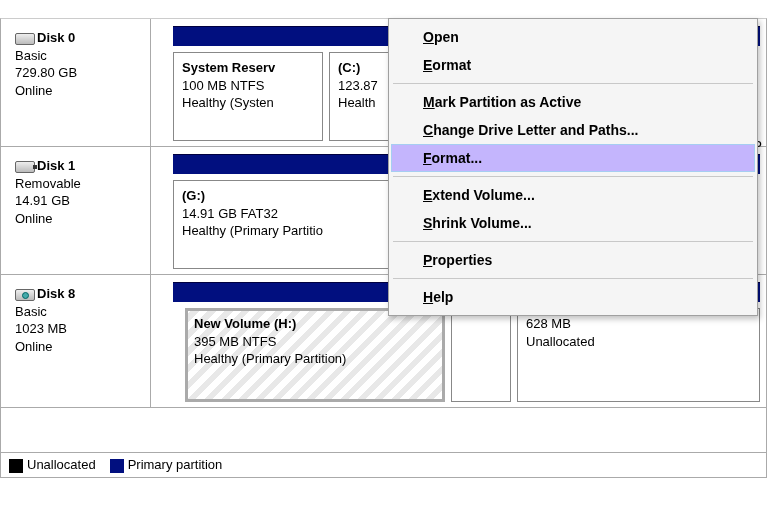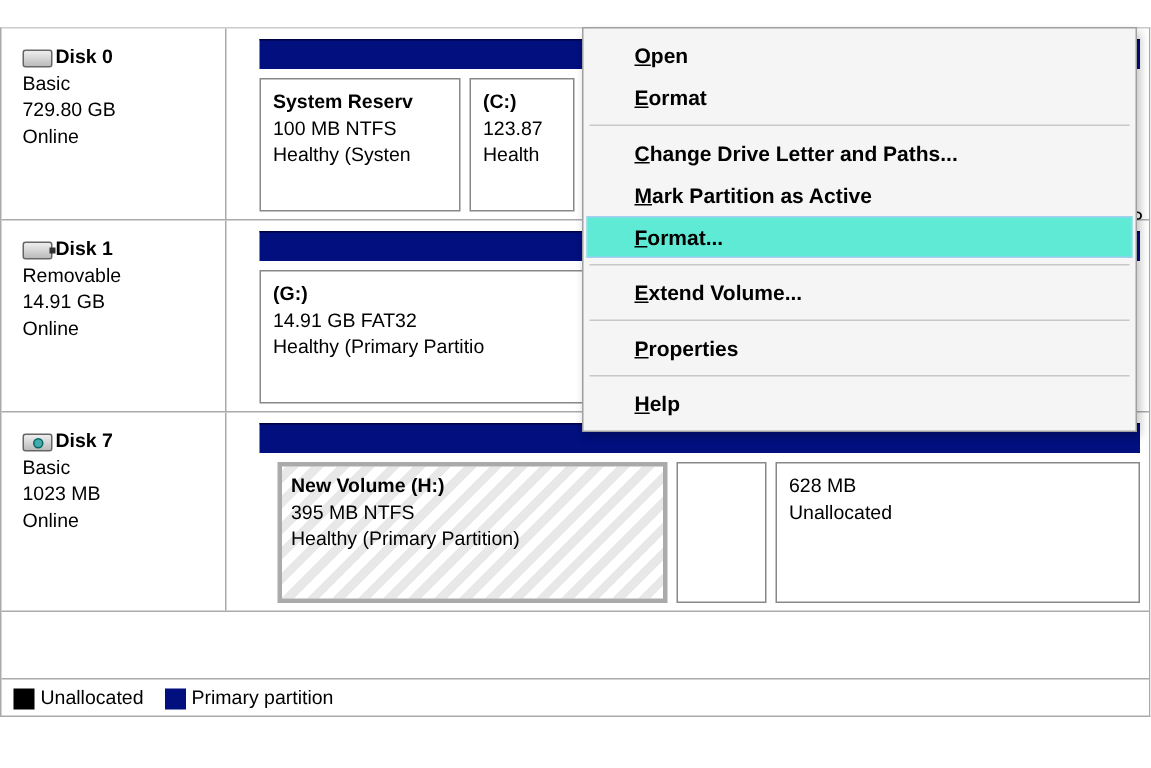--- a/index.html
+++ b/index.html
@@ -129,21 +129,21 @@
     padding: 4px 2px;
     z-index: 10;
   }
   .menu-item {
     padding: 6px 10px 6px 32px;
     font-size: 14px;
     cursor: default;
     font-weight: bold;
   }
   .menu-item.highlight {
-    background: #5eead4;
+    background: #c4b5fd;
     border: 1px solid #a6cdf2;
     padding:5px 9px 5px 31px;
   }
   .sep {
     height:1px;
     background:#c8c8c8;
     margin:4px 2px;
   }
   .accel { text-decoration: underline; }
 
@@ -164,21 +164,21 @@
   <div class="disk-row">
     <div class="disk-left">
       <span class="disk-icon"></span><span class="disk-title">Disk 0</span><br>
       <span>Basic</span><br>
       <span>729.80 GB</span><br>
       <span>Online</span>
     </div>
     <div class="disk-right">
       <div class="bar"></div>
       <div class="partitions">
-        <div class="partition" style="width:134px">
+        <div class="partition" style="width:150px">
           <div class="pname">System Reserv</div>
           <div>100 MB NTFS</div>
           <div>Healthy (Systen</div>
         </div>
         <div class="partition" style="width:70px">
           <div class="pname">(C:)</div>
           <div>123.87</div>
           <div>Health</div>
         </div>
       </div>
@@ -199,21 +199,21 @@
           <div class="pname">(G:)</div>
           <div>14.91 GB FAT32</div>
           <div>Healthy (Primary Partitio</div>
         </div>
       </div>
     </div>
   </div>
 
   <div class="disk-row" style="height:133px">
     <div class="disk-left">
-      <span class="disk-icon opt"></span><span class="disk-title">Disk 7</span><br>
+      <span class="disk-icon opt"></span><span class="disk-title">Disk 8</span><br>
       <span>Basic</span><br>
       <span>1023 MB</span><br>
       <span>Online</span>
     </div>
     <div class="disk-right">
       <div class="bar"></div>
       <div class="partitions">
         <div class="partition selected" style="width:260px">
           <div class="pname">New Volume  (H:)</div>
           <div>395 MB NTFS</div>
@@ -235,22 +235,23 @@
   <div class="legend">
     <span><span class="swatch sw-black"></span><span>Unallocated</span></span>
     <span><span class="swatch sw-navy"></span><span>Primary partition</span></span>
   </div>
 </div>
 
 <div class="context-menu">
   <div class="menu-item"><span class="accel">O</span><span>pen</span></div>
   <div class="menu-item"><span class="accel">E</span><span>ormat</span></div>
   <div class="sep"></div>
+  <div class="menu-item"><span class="accel">M</span><span>ark Partition as Active</span></div>
   <div class="menu-item"><span class="accel">C</span><span>hange Drive Letter and Paths...</span></div>
-  <div class="menu-item"><span class="accel">M</span><span>ark Partition as Active</span></div>
   <div class="menu-item highlight"><span class="accel">F</span><span>ormat...</span></div>
   <div class="sep"></div>
   <div class="menu-item"><span class="accel">E</span><span>xtend Volume...</span></div>
+  <div class="menu-item"><span class="accel">S</span><span>hrink Volume...</span></div>
   <div class="sep"></div>
   <div class="menu-item"><span class="accel">P</span><span>roperties</span></div>
   <div class="sep"></div>
   <div class="menu-item"><span class="accel">H</span><span>elp</span></div>
 </div>
 
 </body></html>

